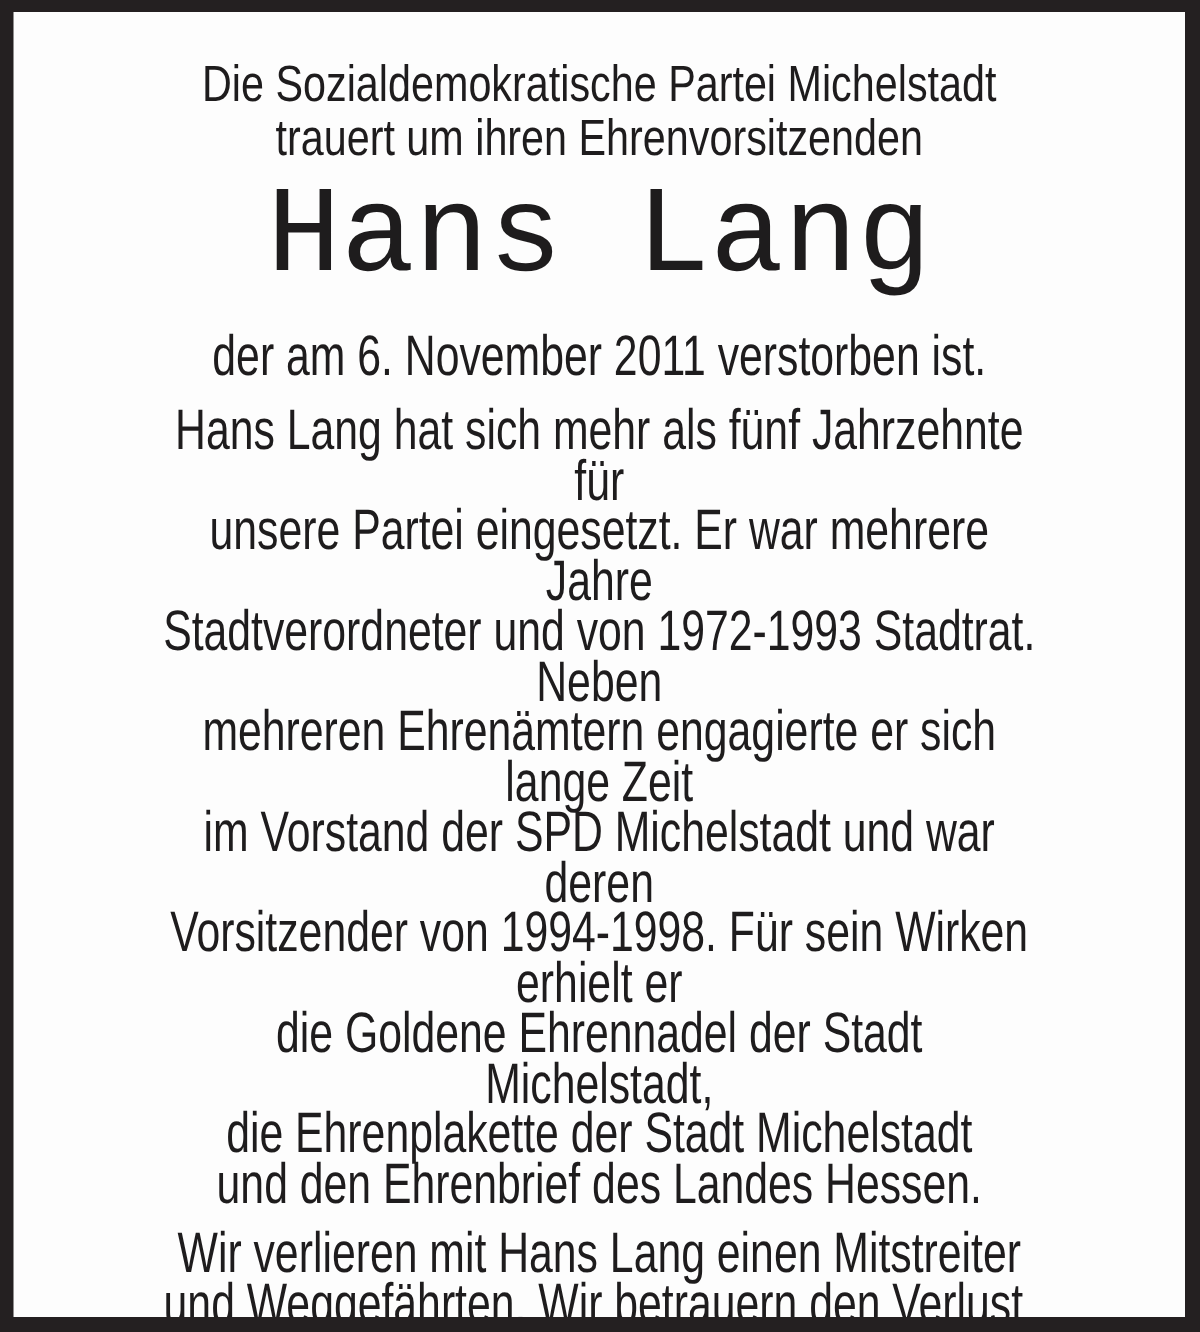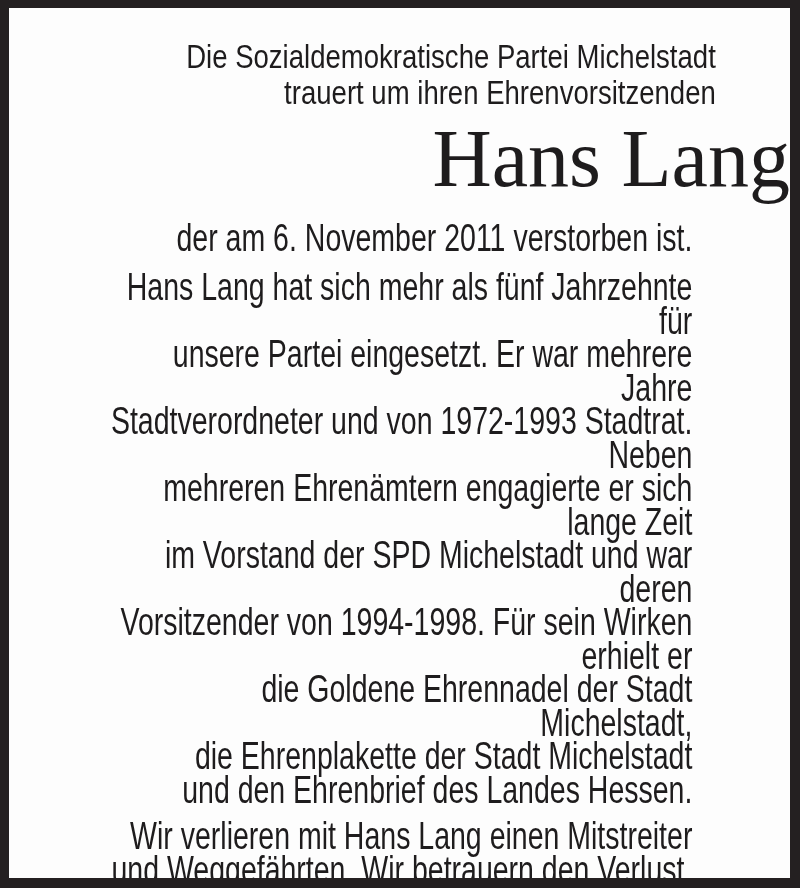--- a/index.html
+++ b/index.html
@@ -7,37 +7,37 @@
   body { background:#242021; font-family:"Liberation Sans", sans-serif; }
 
   .page {
     width:800px; height:888px;
     background:#fdfdfd;
     border-style:solid;
     border-color:#242021;
     border-width:8px 10px 10px 9px;
     overflow:hidden;
     color:#1e1c1d;
-    text-align:right;
+    text-align:center;
   }
 
   
   .cond-h { transform:scaleX(0.81); transform-origin:50% 0; }
   .cond-b { transform:scaleX(0.75); transform-origin:50% 0; }
 
   .notice {
     white-space:pre-line;
     font-size:34px;
     line-height:36px;
     font-weight:400;
     margin-top:30px;
   }
 
   .name {
-    font-family:Liberation Serif, serif;
+    font-family:Liberation Mono, monospace;
     font-weight:400;
     font-size:82px;
     line-height:92px;
     margin-top:3px;
   }
 
   .died {
     white-space:pre-line;
     font-size:38px;
     line-height:34px;

